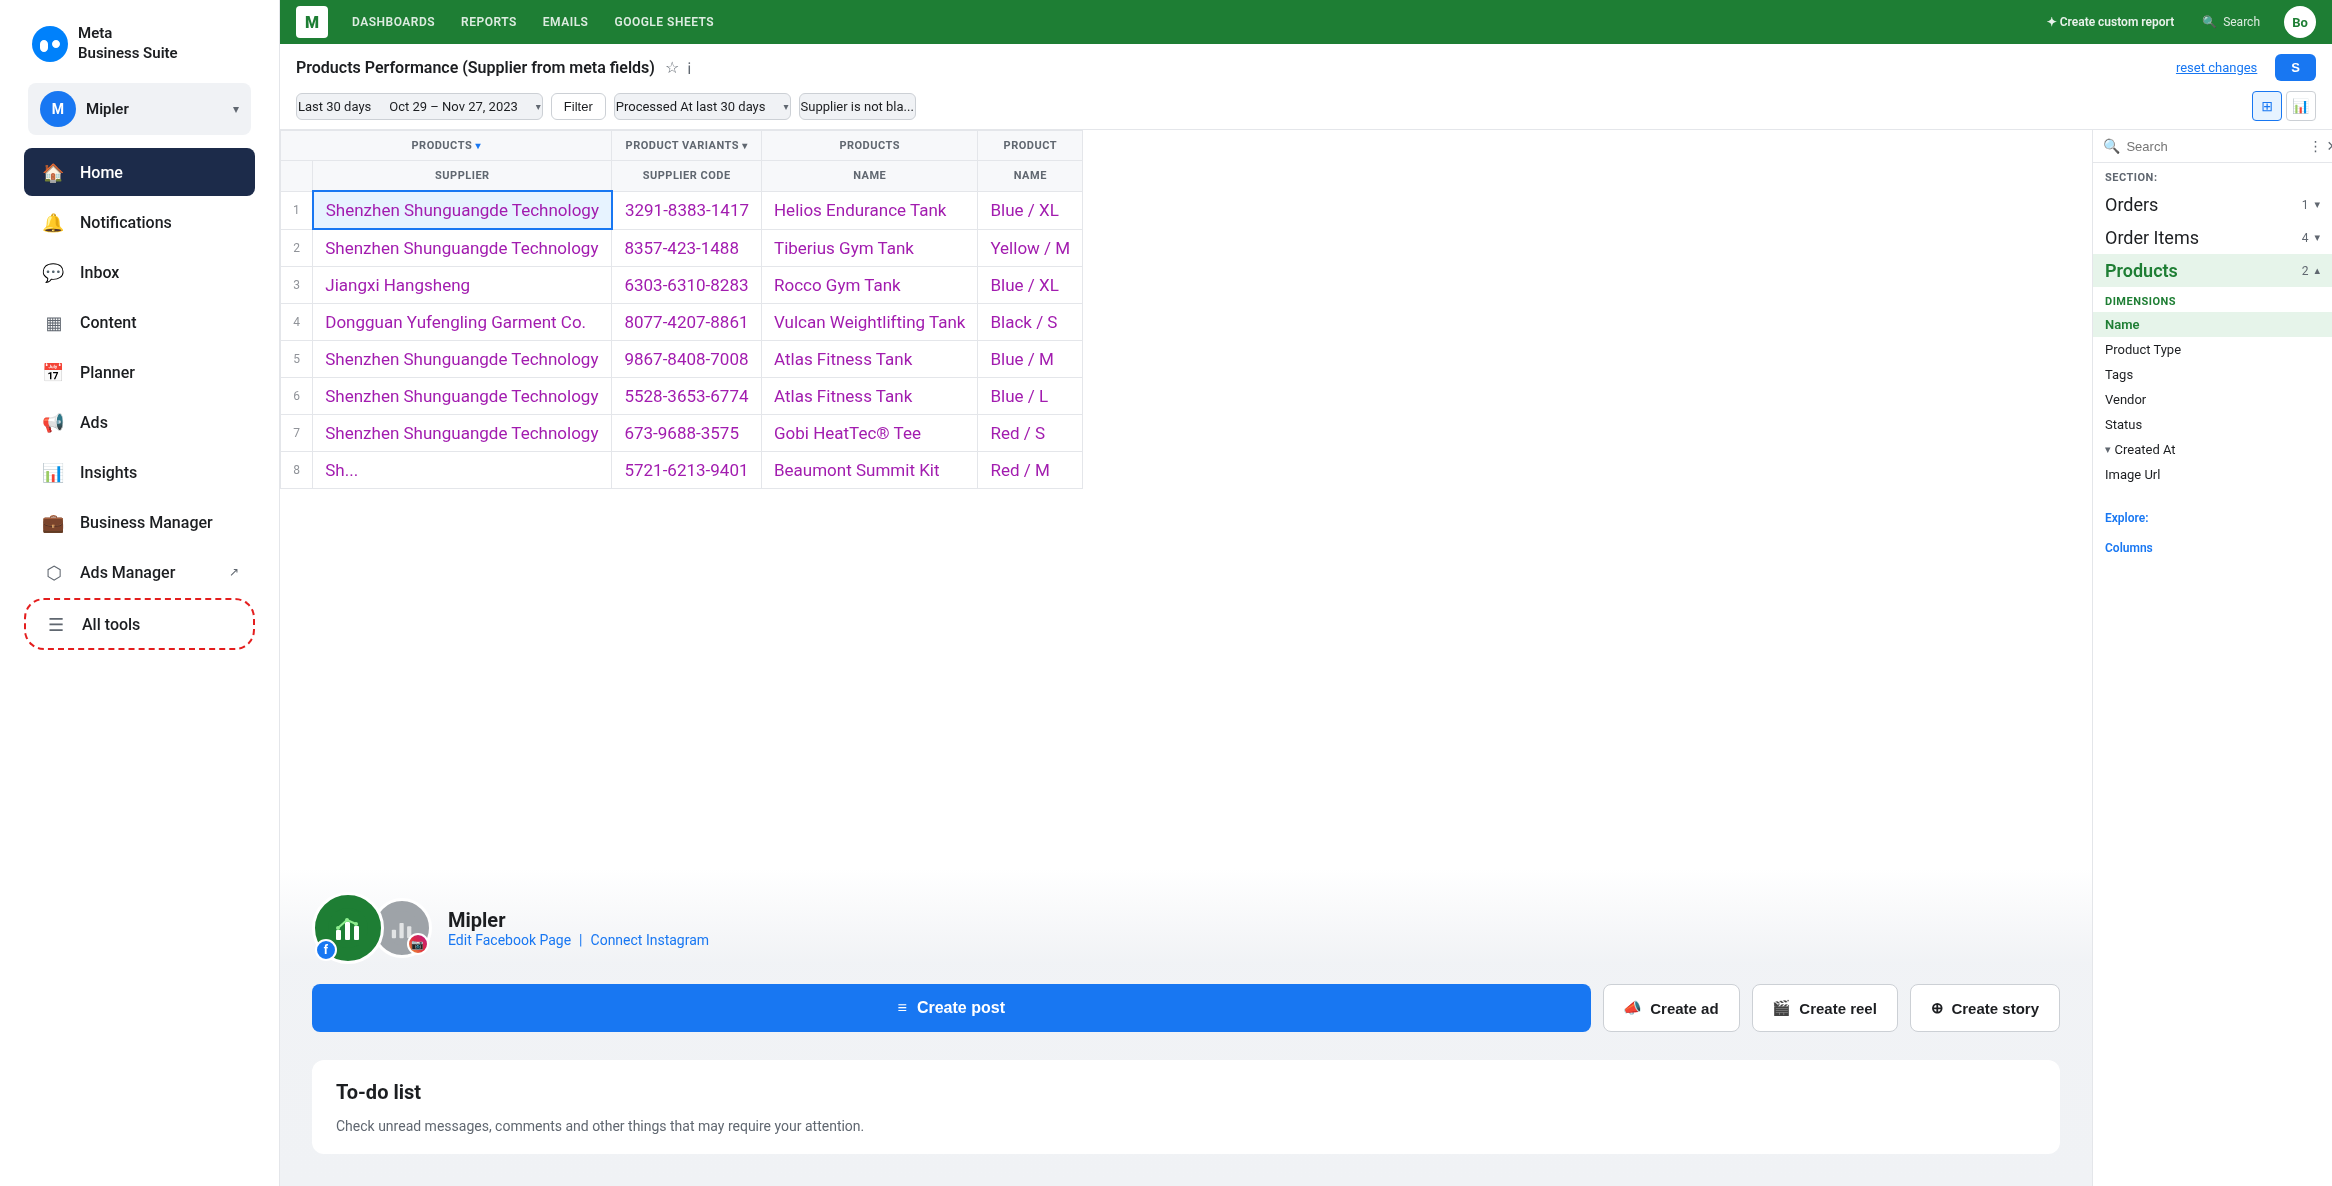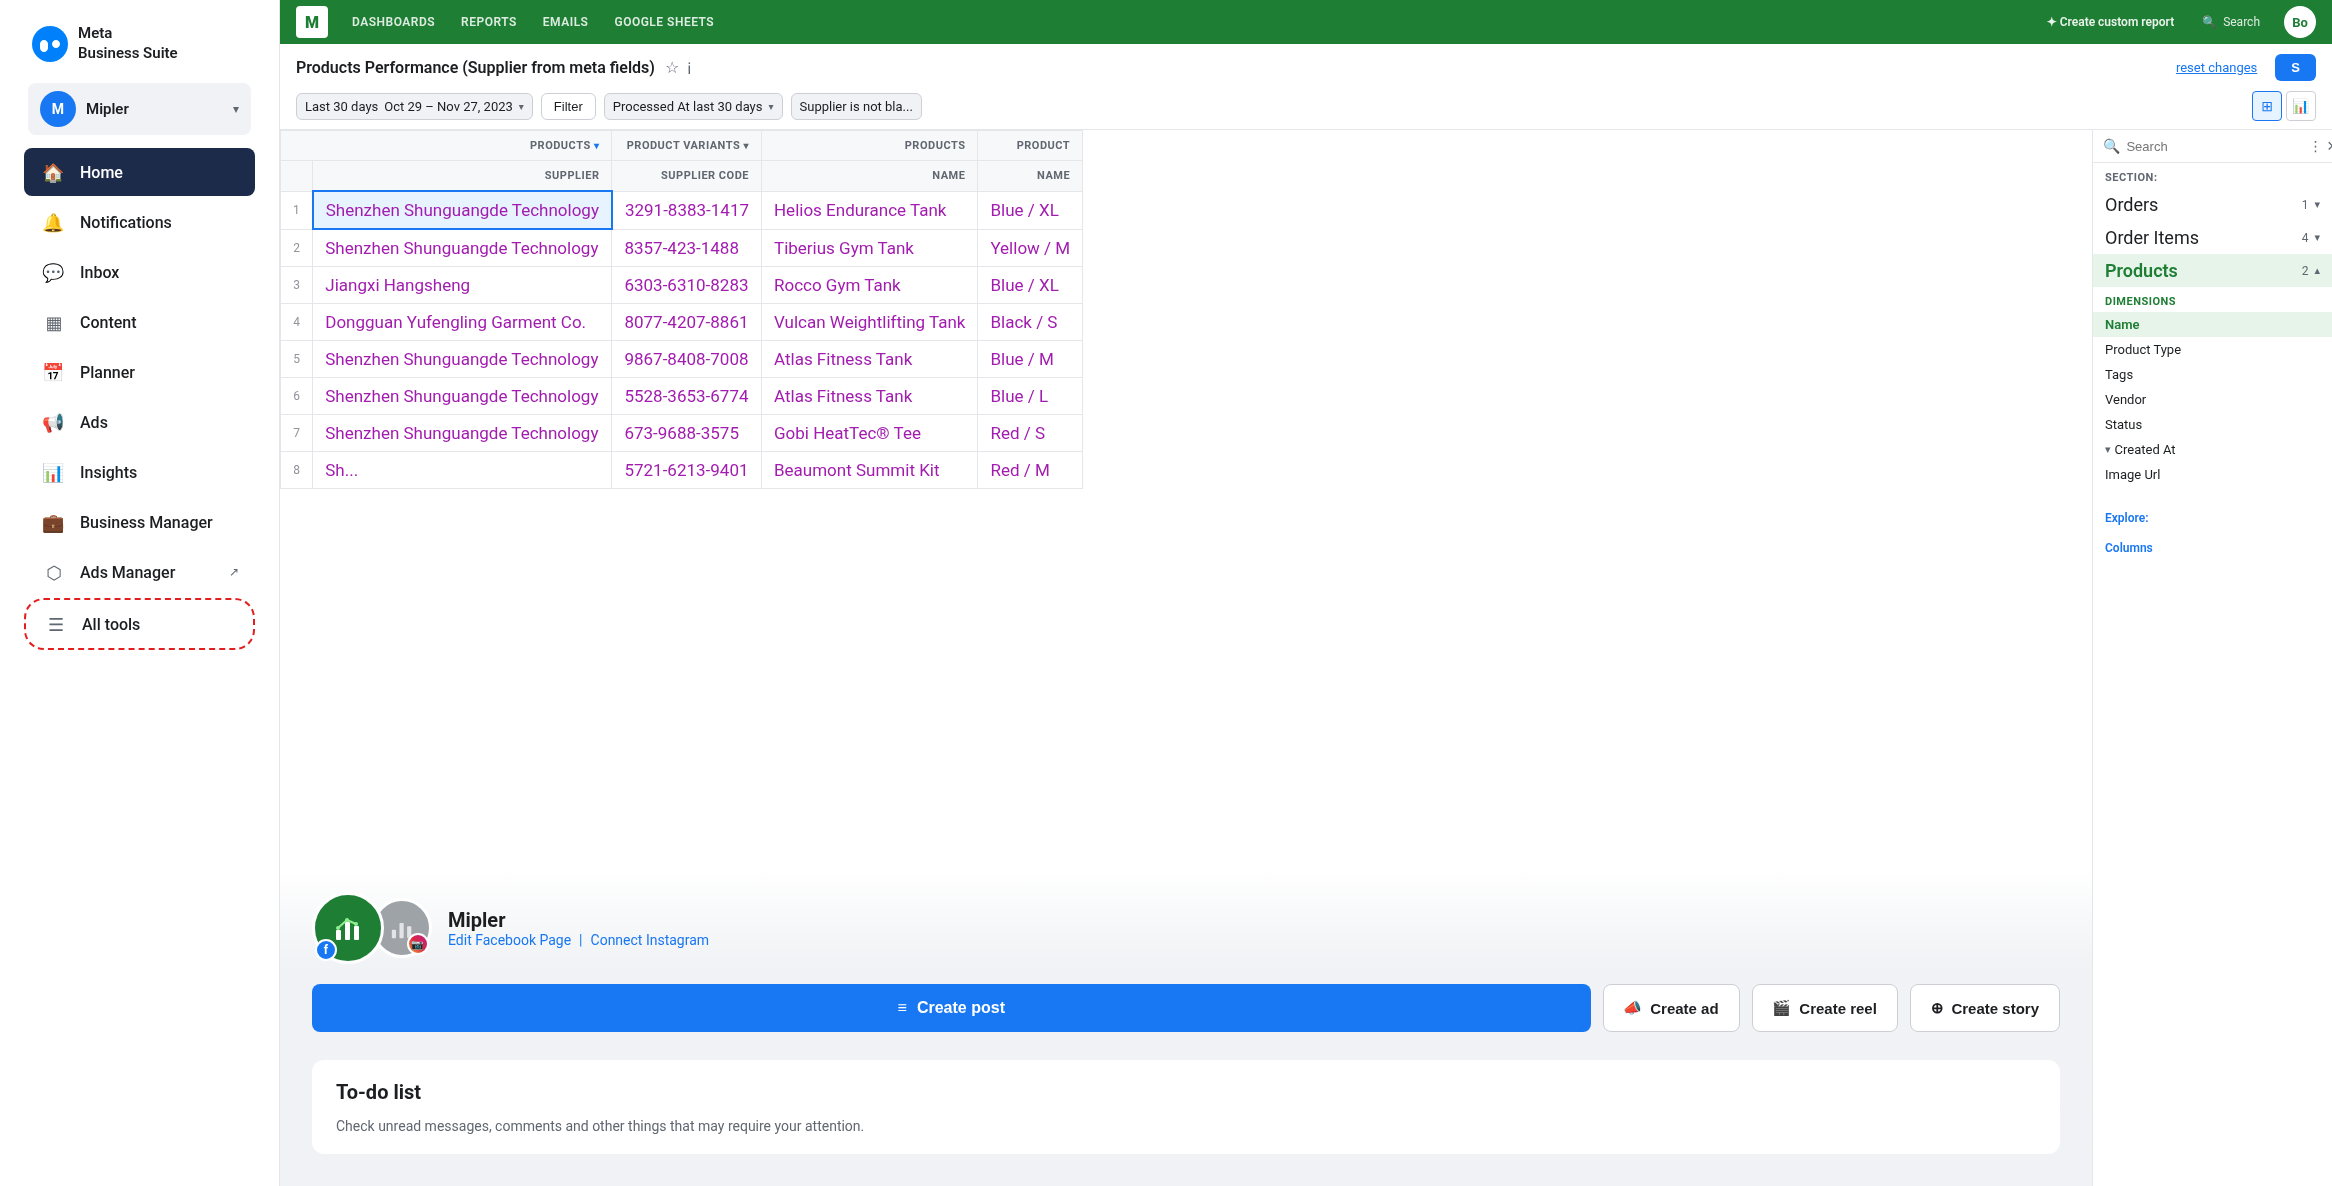--- a/index.html
+++ b/index.html
@@ -222,25 +222,25 @@
     }
     .filter-row {
       display: flex;
       align-items: center;
       gap: 8px;
       padding-bottom: 8px;
     }
     .filter-pill {
       display: flex;
       align-items: center;
-      gap: 6px;
+      gap: 18px;
       background: #f0f2f5;
       border: 1px solid #ccd0d5;
       border-radius: 6px;
-      padding: 5px 8px;
+      padding: 5px 1px;
       font-size: 13px;
       color: #1c1e21;
       cursor: pointer;
       white-space: nowrap;
     }
     .filter-pill .arrow { font-size: 10px; color: #606770; }
     .filter-btn {
       background: #fff;
       border: 1px solid #ccd0d5;
       border-radius: 6px;
@@ -286,21 +286,21 @@
     }
     .data-table {
       flex: 1;
       border-collapse: collapse;
       font-size: 13px;
     }
     .data-table th {
       background: #f7f8fa;
       border: 1px solid #e4e6ea;
       padding: 8px 12px;
-      text-align: right;
+      text-align: center;
       font-size: 11px;
       font-weight: 700;
       color: #606770;
       letter-spacing: 0.5px;
       text-transform: uppercase;
       white-space: nowrap;
     }
     .data-table td {
       border: 1px solid #e4e6ea;
       padding: 8px 12px;

